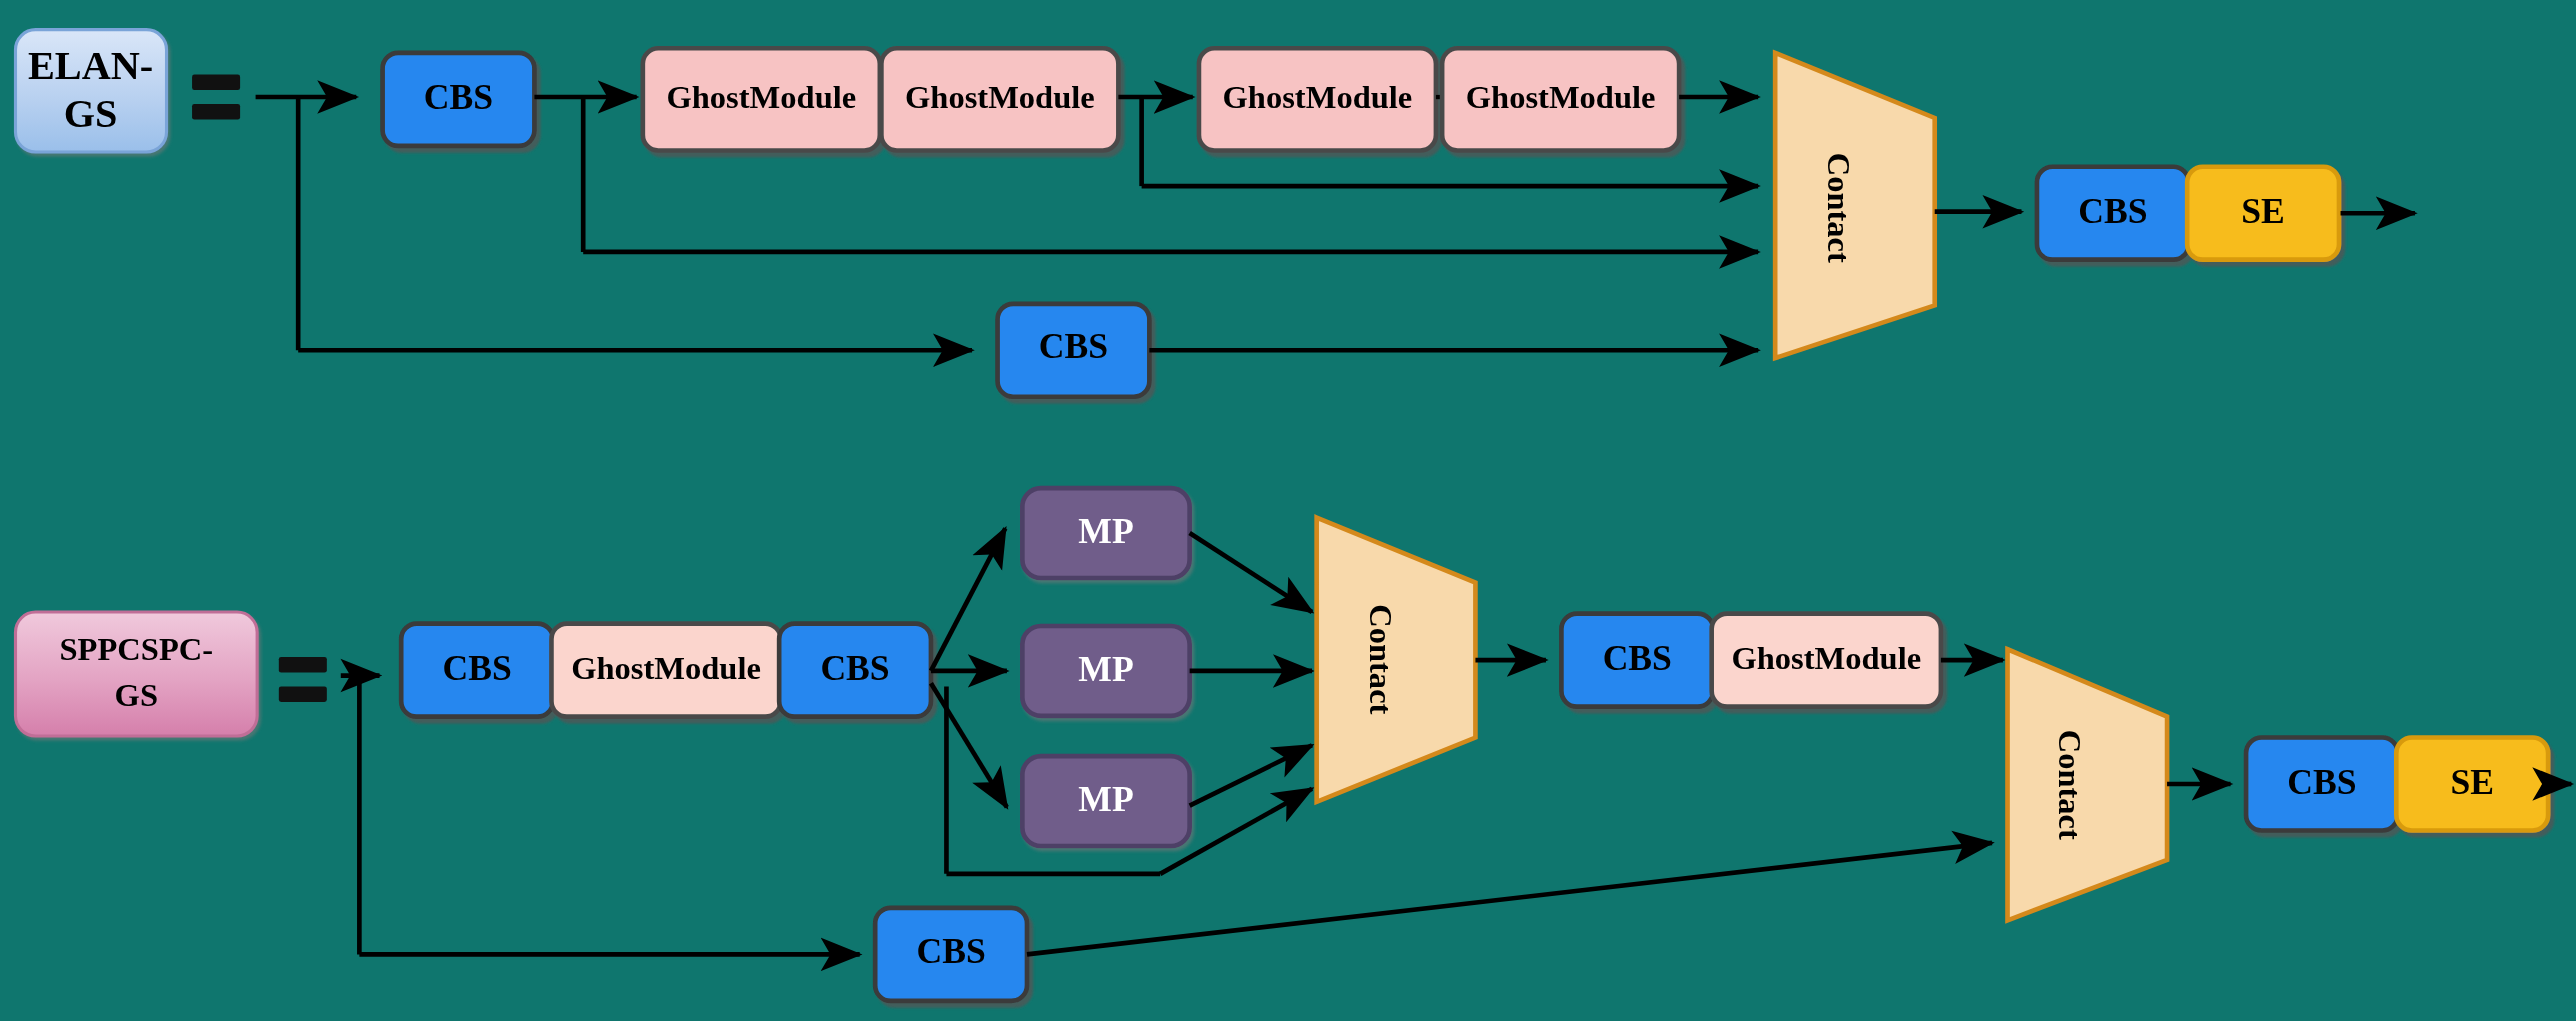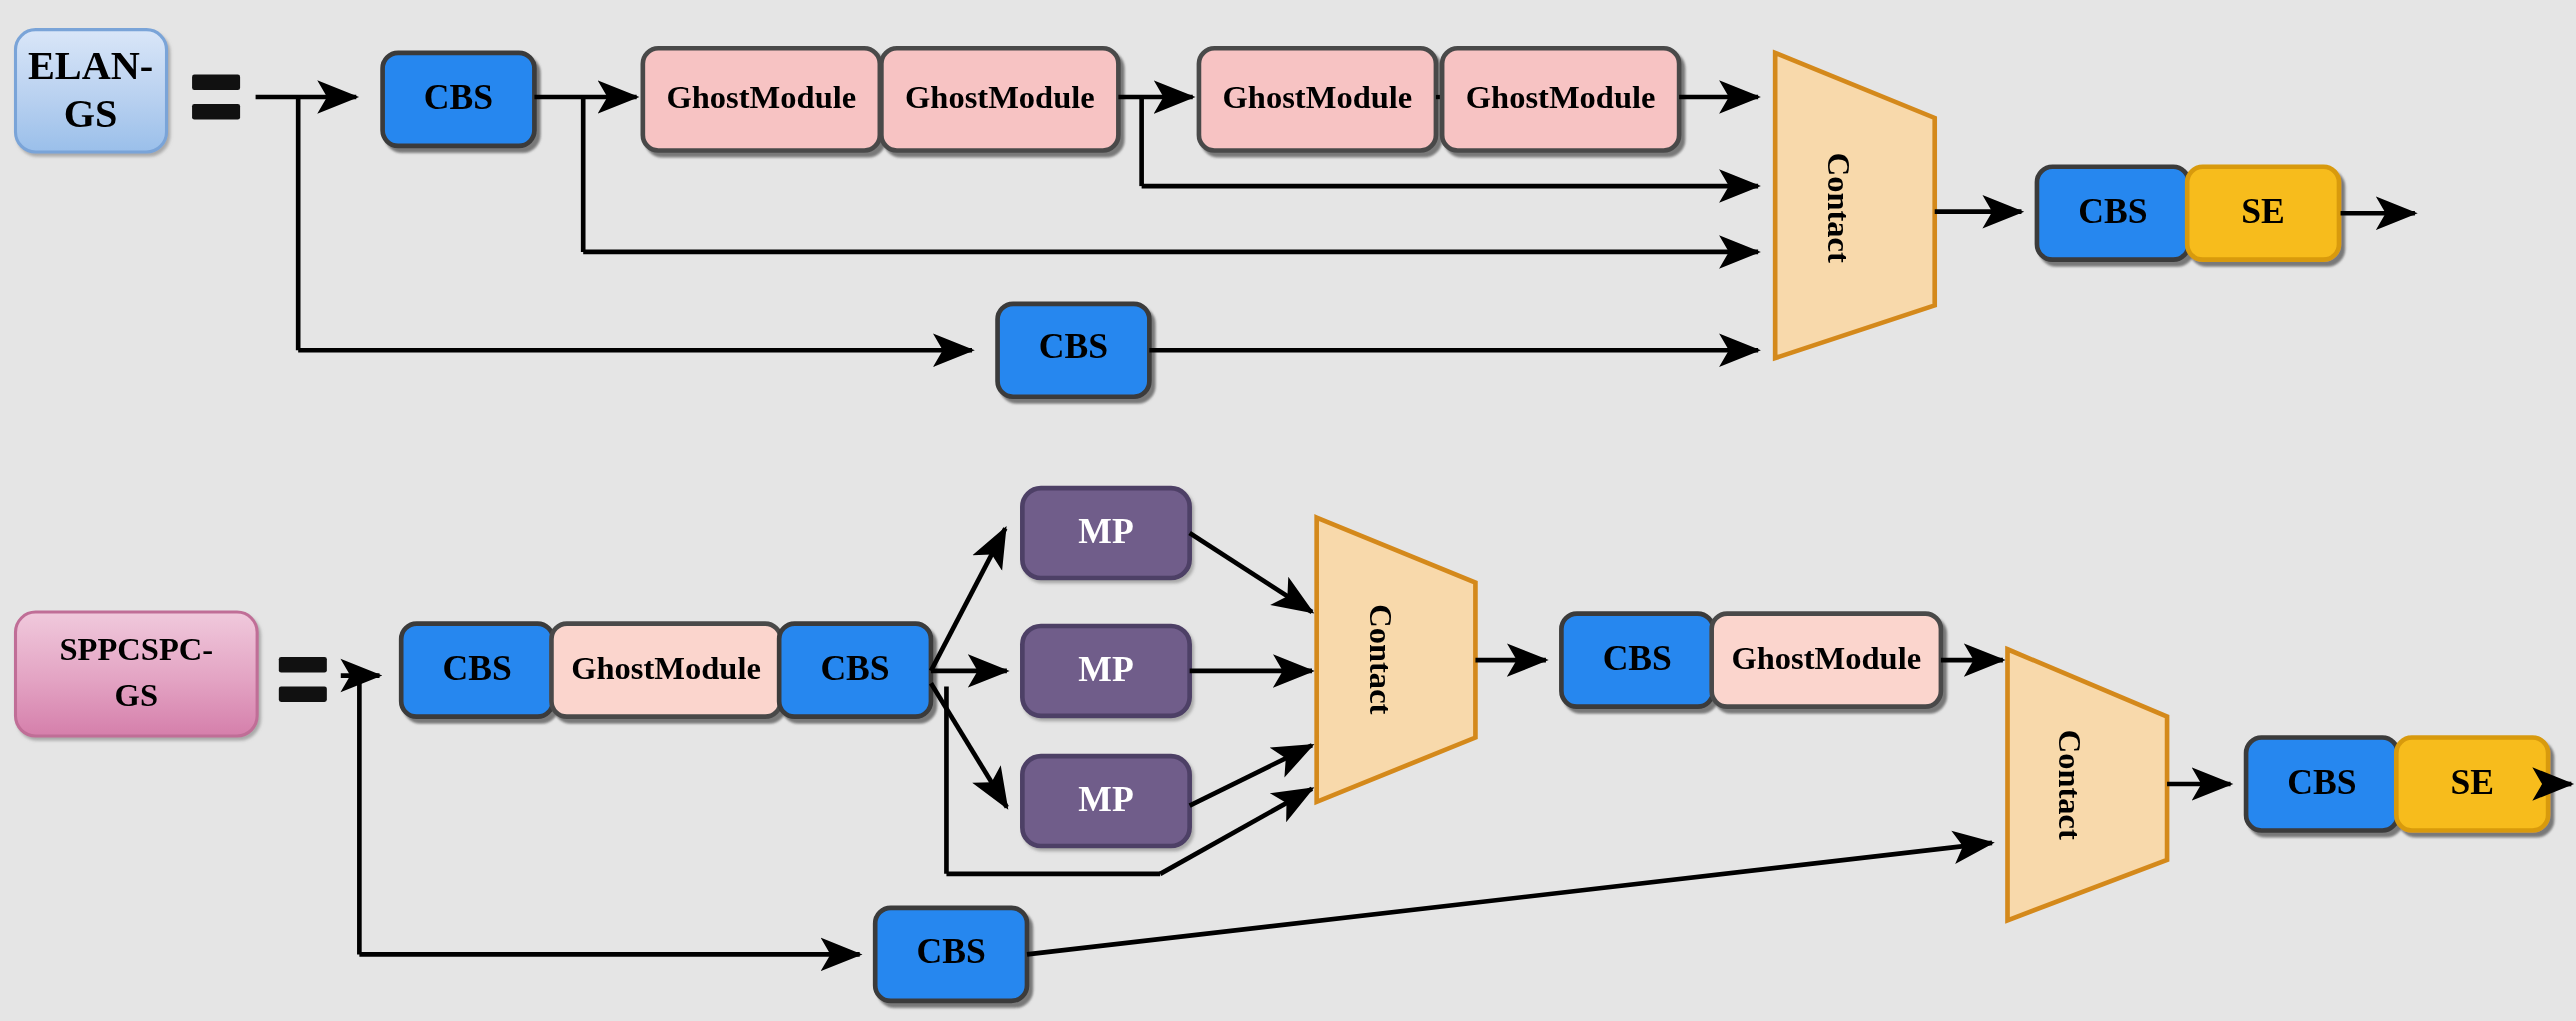--- a/index.html
+++ b/index.html
@@ -7,21 +7,21 @@
     padding: 0;
     background: #ffffff;
   }
   body {
     font-family: "Liberation Serif", "DejaVu Serif", serif;
   }
   #stage {
     position: relative;
     width: 2576px;
     height: 1022px;
-    background: #e5e5e5;
+    background: #0f766e;
     overflow: hidden;
   }
   svg.diagram {
     display: block;
     width: 2576px;
     height: 1022px;
   }
   .blk-label {
     font-family: "Liberation Serif", "DejaVu Serif", serif;
     font-weight: bold;

